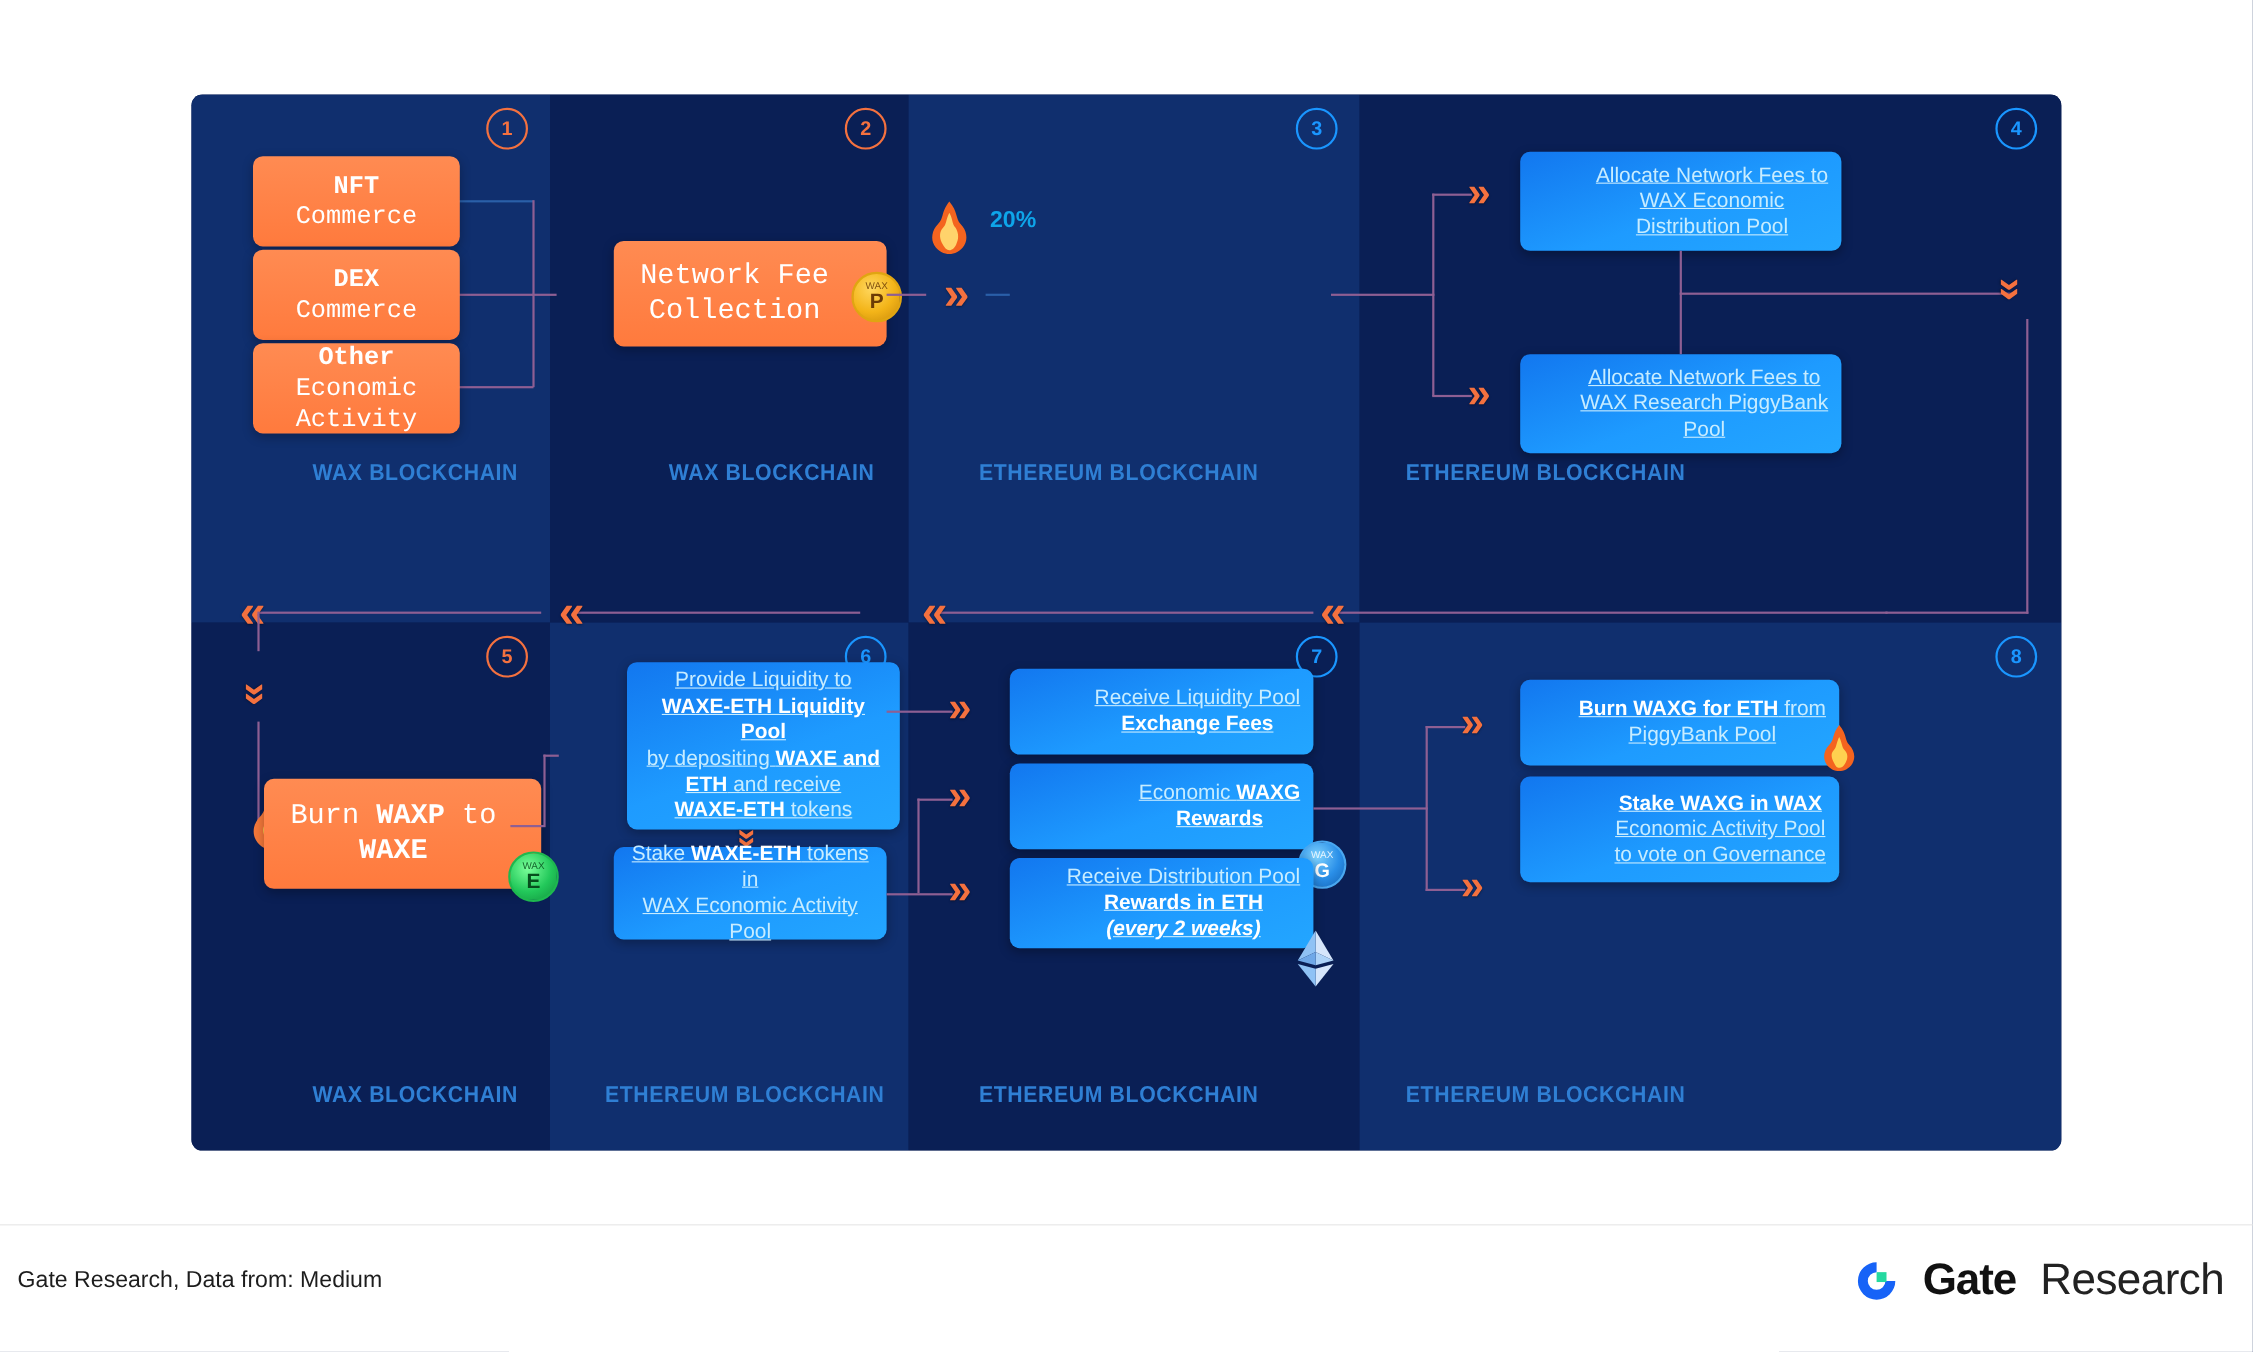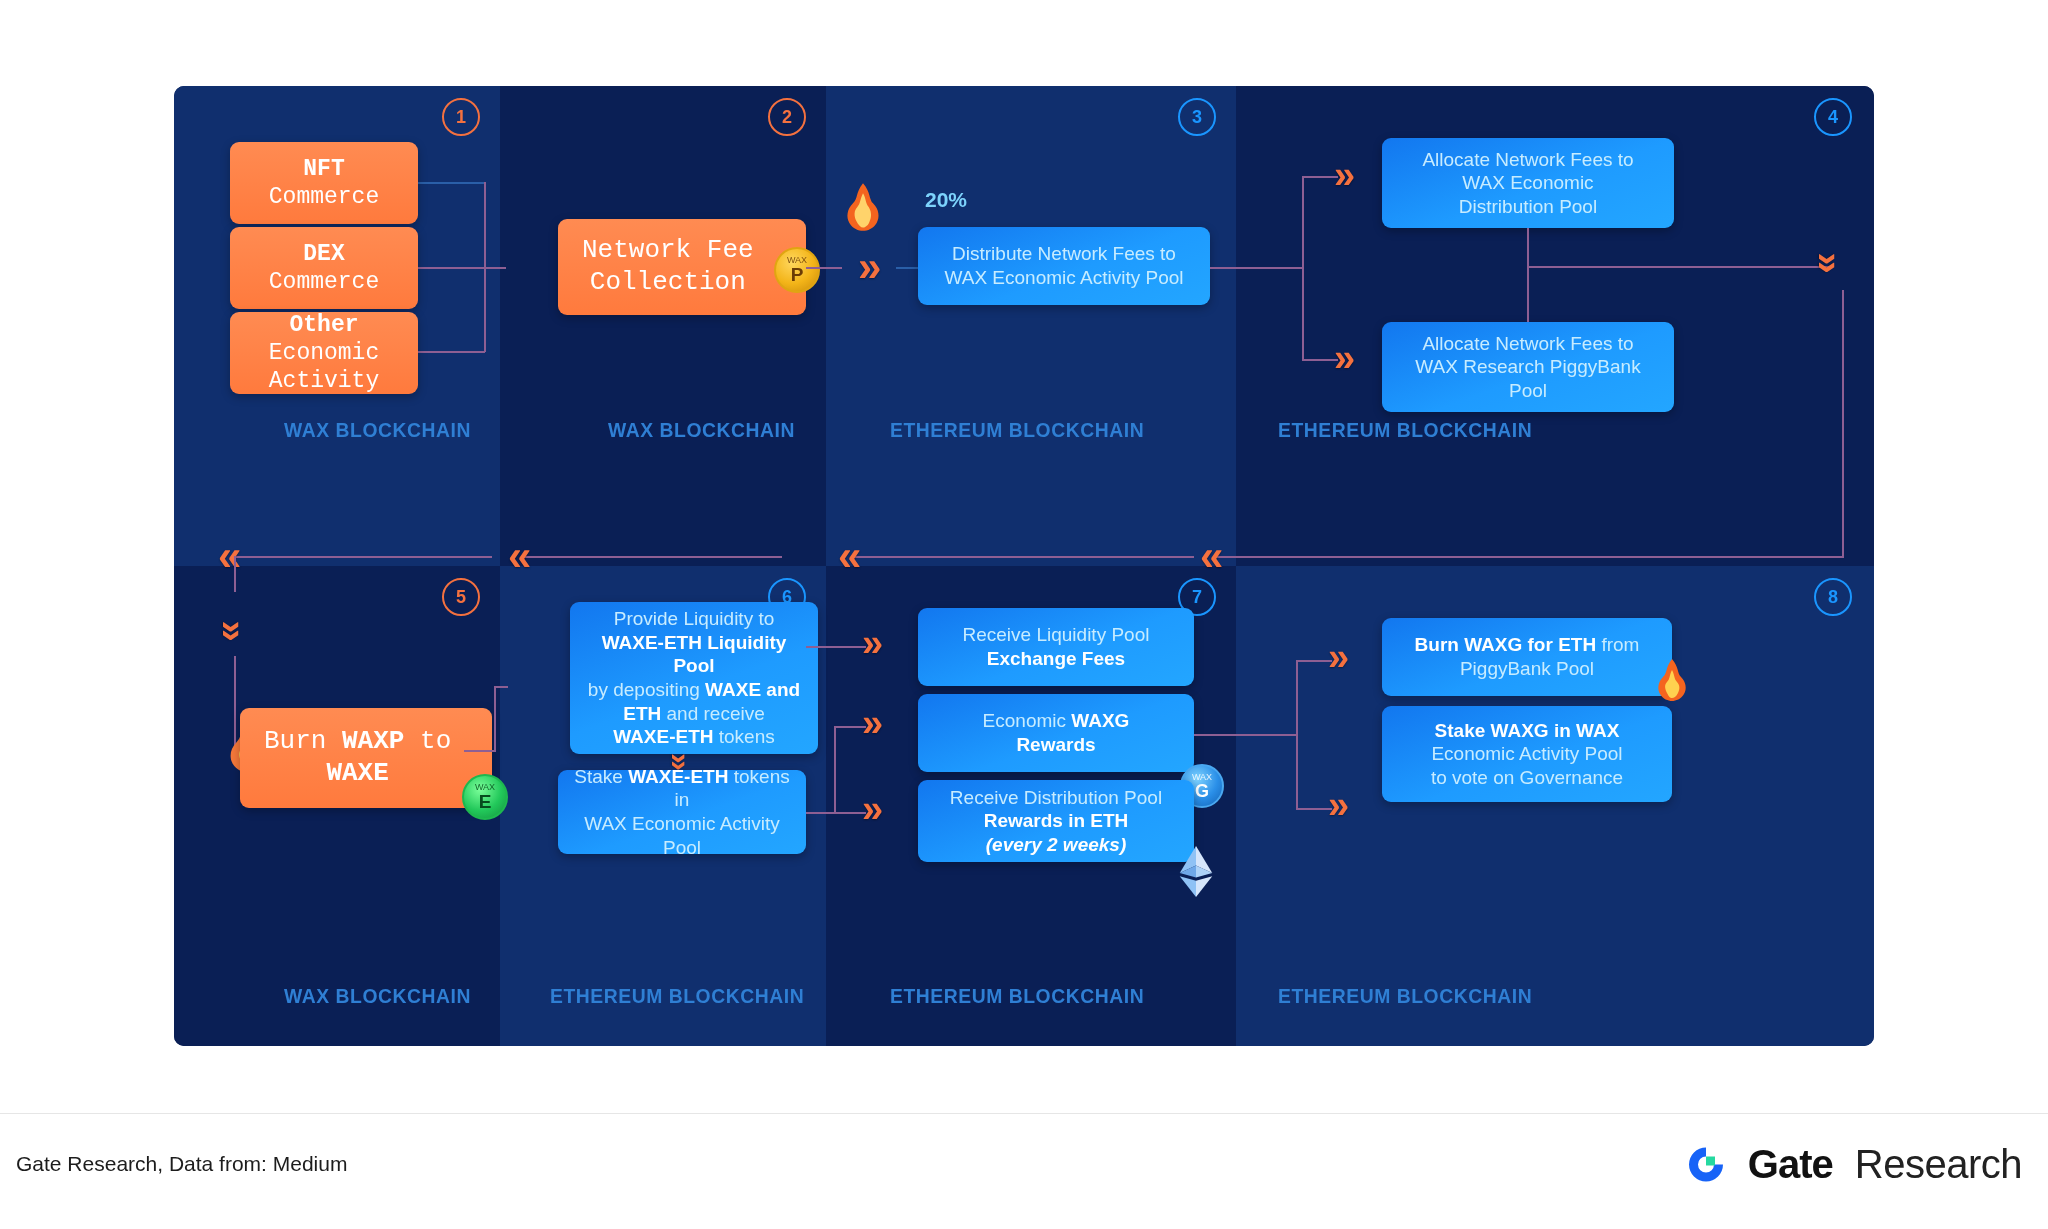--- a/index.html
+++ b/index.html
@@ -55,26 +55,27 @@
   }
   .node-orange.small{ font-size:23px; }
   .node-orange.big  { font-size:26px; }
 
   
   .node-blue{
     position:absolute;
     background:linear-gradient(160deg,#1277ef 0%,#1e9bff 55%,#23a6ff 100%);
     border-radius:9px;
     color:#c7ecff;
-    display:flex;align-items:center;justify-content:center;
+    display:flex;align-items:center;justify-content:flex-end;
     text-align:center;
     padding:8px 12px;
     box-shadow:0 3px 10px rgba(0,0,0,.3);
     line-height:1.24;
     font-size:19px;
+    text-decoration:underline;
   }
   .node-blue b, .node-orange b { color:#ffffff; font-weight:bold; }
   .node-blue i { font-style:italic; color:#ffffff; font-weight:bold;}
 
   
   .chain-label{
     position:absolute;
     color:#2f7fd4;
     font-weight:bold;
     font-size:21px;
@@ -186,28 +187,22 @@
   <div class="line-h" style="left:632px;top:181px;width:36px;"></div>
   <div class="chev" style="left:684px;top:160px;font-size:42px;">»</div>
   <div class="line-h blue" style="left:722px;top:181px;width:22px;"></div>
 
   <div class="flame" style="left:666px;top:96px;width:46px;height:50px;">
     <svg viewBox="0 0 40 44" width="46" height="50" aria-hidden="true">
       <path d="M20 1 C13 10 16 14 11 19 C6 24 5 31 8 36 C11 41 16 43 20 43 C24 43 29 41 32 36 C35 31 34 24 29 19 C25 15 27 9 20 1Z" fill="#f4641f"></path>
       <path d="M20 10 C17 16 18 19 15 22 C12 25 12 30 14 34 C16 38 18 40 20 40 C22 40 25 38 26 34 C28 30 27 25 25 22 C22 19 23 15 20 10Z" fill="#ffd36b"></path>
     </svg>
   </div>
-  <div style="position:absolute;left:751px;top:102px;color:#7dd3fc;font-size:21px;font-weight:bold;text-align:center;">20%</div>
-
-  <div class="node-blue" style="left:744px;top:141px;width:292px;height:78px;">
-    <span>
-      <span>Distribute Network Fees to</span><br>
-      <span>WAX Economic Activity Pool</span>
-    </span>
-  </div>
+  <div style="position:absolute;left:726px;top:102px;color:#0ea5e9;font-size:21px;font-weight:bold;text-align:center;">20%</div>
+
 
   <div class="line-h" style="left:1036px;top:181px;width:94px;"></div>
   <div class="line-v" style="left:1128px;top:90px;height:184px;"></div>
   <div class="line-h" style="left:1128px;top:90px;width:36px;"></div>
   <div class="line-h" style="left:1128px;top:273px;width:36px;"></div>
   <div class="chev" style="left:1160px;top:70px;font-size:38px;">»</div>
   <div class="chev" style="left:1160px;top:253px;font-size:38px;">»</div>
 
   <div class="node-blue" style="left:1208px;top:52px;width:292px;height:90px;">
     <span>

